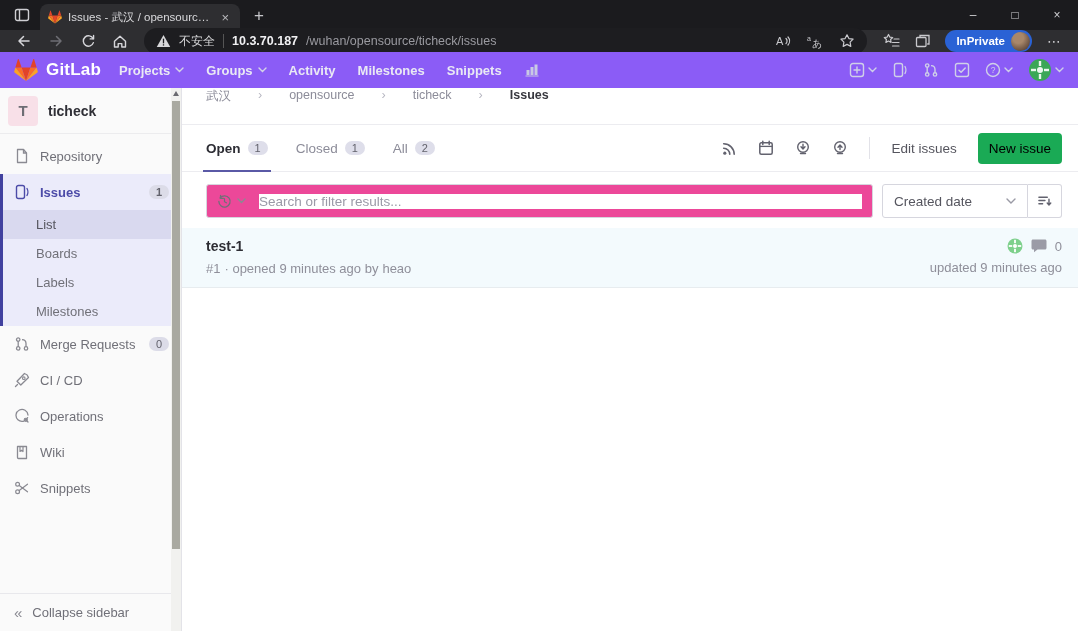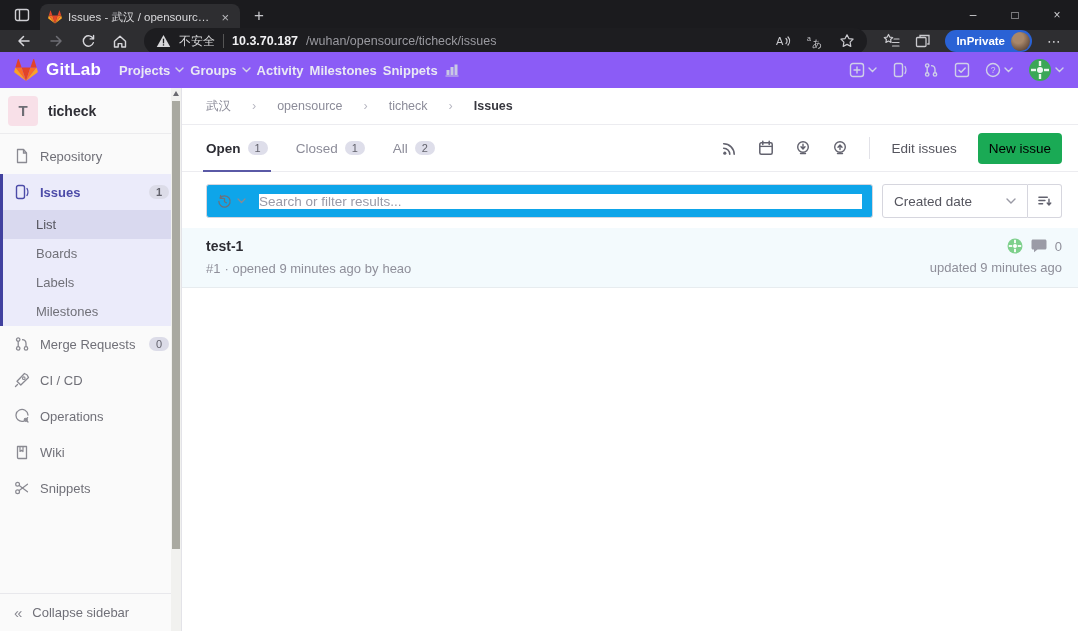--- a/index.html
+++ b/index.html
@@ -26,21 +26,21 @@
   .url-path { color:#9a9aa0; font-size:12.5px; white-space:nowrap; overflow:hidden; text-overflow:ellipsis; flex:1; }
   .url-icons { display:flex; align-items:center; gap:4px; }
   .inprivate { height:22px; background:#2a62d5; border-radius:12px; display:flex; align-items:center; gap:6px; padding:0 2px 0 11px; margin:0 4px;text-align:right; }
   .inprivate-label { color:#fff; font-size:11.5px; font-weight:700; }
   .inprivate-avatar { width:19px; height:19px; border-radius:50%; background:radial-gradient(circle at 38% 32%, #a8876a 0 30%, #6b5242 70%, #3d2f26 100%); }
 
   
   .glnav { height:36px; background:#8b5cf6; display:flex; align-items:center; padding:0 14px; flex-shrink:0; }
   .gl-logo { display:flex; align-items:center; gap:8px; margin-right:18px; }
   .gl-logo-text { color:#fff; font-size:17px; font-weight:700; letter-spacing:.2px; }
-  .gl-menu { display:flex; gap:6px; }
+  .gl-menu { display:flex; gap:22px; }
   .gl-menu-item { color:#e9e9f4; font-size:13px; font-weight:700; display:flex; align-items:center; gap:5px; white-space:nowrap; }
   .gl-right { margin-left:auto; display:flex; align-items:center; gap:15px; }
   .gl-search { width:172px; height:24px; background:rgba(255,255,255,.15); border:1px solid rgba(255,255,255,.38); border-radius:4px; display:flex; align-items:center; padding:0 7px; gap:6px; }
   .gl-search input { flex:1; min-width:0; background:transparent; border:none; outline:none; color:#e5e5f2; font-size:12.5px; font-family:inherit; }
   .gl-search input::placeholder { color:#b9b9d9; }
   .gl-ic { display:flex; align-items:center; gap:3px; }
 
   
   .content { flex:1; display:flex; min-height:0; background:#fff; }
 
@@ -59,36 +59,36 @@
   .sb-sub { padding:7px 12px 7px 33px; }
   .sb-sub.selected { background:#d9d9ef; color:#55555e; }
   .sb-collapse { position:absolute; left:0; bottom:0; width:100%; height:38px; border-top:1px solid #e8e8ec; display:flex; align-items:center; gap:10px; padding:0 14px; background:#fafafa; color:#707078; }
   .sb-collapse .chev { font-size:15px; color:#8a8a92; }
   .sb-scrollbar { position:absolute; top:0; right:0; width:10px; height:100%; background:#f1f1ef; }
   .sb-thumb { position:absolute; top:13px; left:1px; width:8px; height:448px; background:#a9a9a1; }
   .sb-up { position:absolute; top:3px; left:2px; width:0; height:0; border-left:3px solid transparent; border-right:3px solid transparent; border-bottom:5px solid #6a6a70; }
 
   
   .main { flex:1; display:flex; flex-direction:column; min-width:0; }
-  .breadcrumbs { height:37px; display:flex; align-items:center; gap:21px; padding:0 24px; border-bottom:1px solid #ececf0; font-size:12.5px; color:#8c8c99; flex-shrink:0; }
+  .breadcrumbs { height:37px; display:flex; gap:27px; padding:0 24px; border-bottom:1px solid #ececf0; font-size:12.5px; color:#8c8c99; flex-shrink:0; }
   .bc-sep { color:#b5b5c0; }
   .bc-current { color:#38383f; font-weight:700; }
 
   .toprow { height:47px; display:flex; align-items:center; padding:0 16px 0 24px; border-bottom:1px solid #ececf0; flex-shrink:0; }
   .state-tab { position:relative; height:100%; display:flex; align-items:center; gap:7px; margin-right:28px; color:#8c8c99; font-size:13.5px; }
   .state-tab.active { color:#2d2d34; font-weight:700; }
   .state-tab.active::after { content:""; position:absolute; left:-3px; right:-3px; bottom:-1px; height:2px; background:#5a59a6; }
   .count-badge { background:#dedeea; color:#62626c; font-size:11px; border-radius:9px; padding:1px 7px; font-weight:400; }
   .top-actions { margin-left:auto; display:flex; align-items:center; gap:21px; }
   .v-div { width:1px; height:22px; background:#e2e2e8; }
   .edit-issues { color:#55555e; font-size:13.5px; white-space:nowrap; }
   .new-issue { background:#1aaa55; color:#000000; font-size:13.5px; border:none; border-radius:4px; padding:8px 11px; font-family:inherit; white-space:nowrap; }
 
   .filterrow { display:flex; align-items:center; margin:12px 16px 0 24px; flex-shrink:0; }
-  .filterbox { flex:1; height:34px; border:1px solid #d6d6de; border-radius:3px; background:#0ea5e9; display:flex; align-items:center; gap:5px; padding:0 10px; }
+  .filterbox { flex:1; height:34px; border:1px solid #d6d6de; border-radius:3px; background:#ec4899; display:flex; align-items:center; gap:5px; padding:0 10px; }
   .filterbox input { flex:1; border:none; outline:none; font-size:13.5px; color:#33333a; font-family:inherit; }
   .filterbox input::placeholder { color:#9a9aa7; }
   .sortgroup { display:flex; margin-left:9px; }
   .sort-dd { width:146px; height:34px; border:1px solid #d6d6de; border-radius:3px 0 0 3px; display:flex; align-items:center; justify-content:space-between; padding:0 11px; color:#55555e; font-size:13.5px; background:#fff; }
   .sort-dir { width:34px; height:34px; border:1px solid #d6d6de; border-left:none; border-radius:0 3px 3px 0; display:flex; align-items:center; justify-content:center; background:#fff; }
 
   .issue-list { margin-top:10px; }
   .issue-row { background:#f3fafd; border-bottom:1px solid #e7ecef; padding:10px 16px 11px 24px; display:flex; }
   .issue-left { flex:1; min-width:0; }
   .issue-title { color:#2d2d34; font-size:14px; font-weight:700; }

